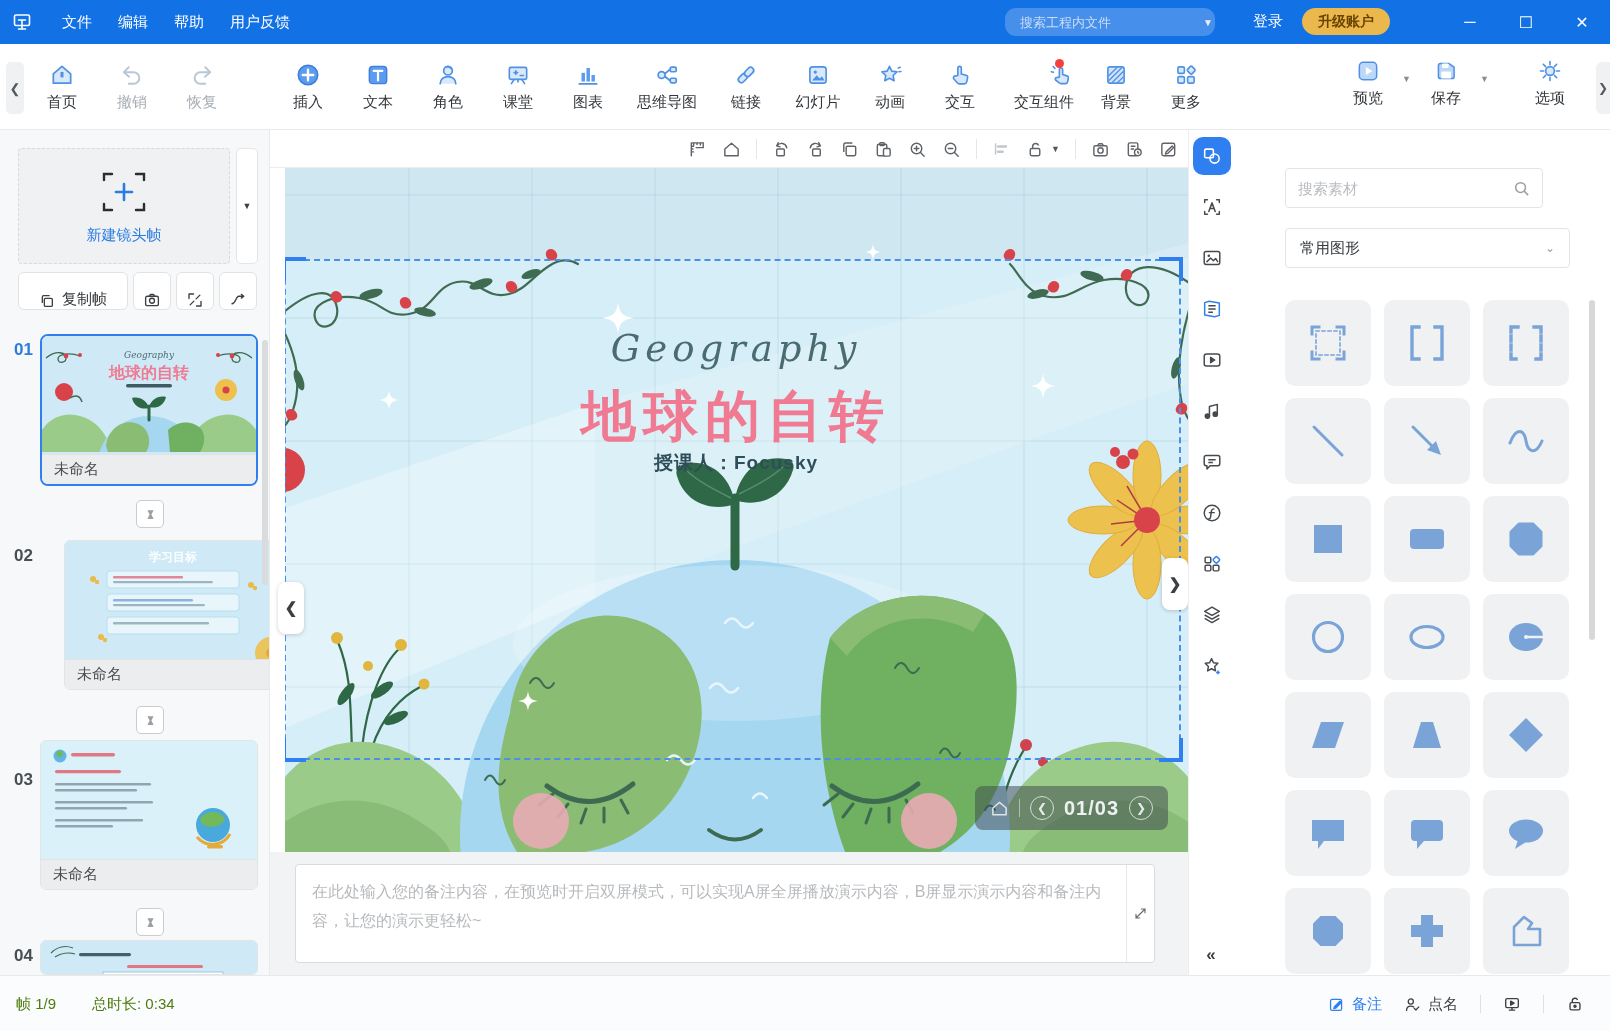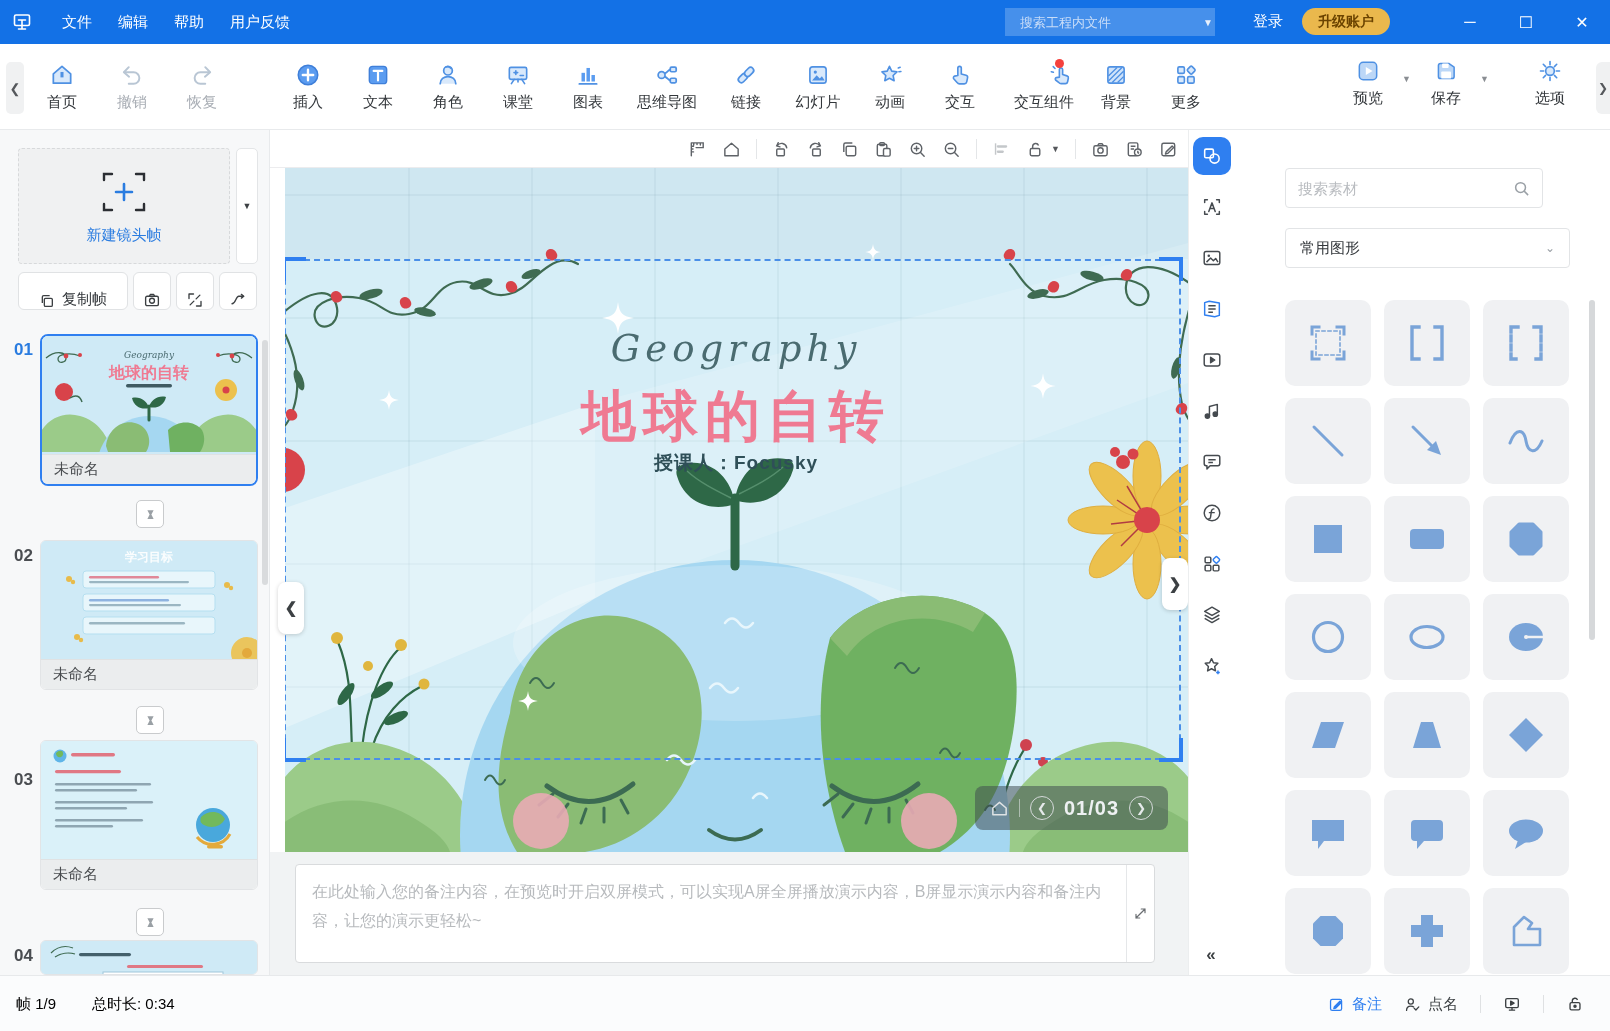--- a/index.html
+++ b/index.html
@@ -5,21 +5,21 @@
   * { margin:0; padding:0; box-sizing:border-box; }
   html,body { width:1610px; height:1031px; overflow:hidden; font-family:"Liberation Sans",sans-serif; background:#fff; }
   svg { display:block; }
 
   
   .titlebar { position:absolute; left:0; top:0; width:1610px; height:44px; background:#1371e6; display:flex; align-items:center; color:#fff; }
   .tb-logo { margin-left:12px; }
   .tb-menus { display:flex; gap:26px; margin-left:30px; font-size:15px; }
   .tb-menu { cursor:default; }
   .tb-title { position:absolute; left:0; right:0; text-align:center; font-size:15px; pointer-events:none; }
-  .tb-search { position:absolute; left:1005px; top:8px; width:210px; height:28px; background:rgba(255,255,255,.22); border-radius:0; display:flex; align-items:center; padding:0 8px; gap:7px; }
+  .tb-search { position:absolute; left:1005px; top:8px; width:210px; height:28px; background:rgba(255,255,255,.22); border-radius:11px; display:flex; align-items:center; padding:0 8px; gap:7px; }
   .tb-search input { flex:1; background:transparent; border:none; outline:none; color:#fff; font-size:13px; font-family:"Liberation Sans",sans-serif; }
   .tb-search input::placeholder { color:#c9ddf8; }
   .tb-caret { color:#e8f0fc; font-size:10px; }
   .tb-login { position:absolute; left:1253px; top:12px; font-size:15px; }
   .tb-upgrade { position:absolute; left:1302px; top:8px; height:27px; padding:0 16px; background:#eab84d; color:#6b4300; font-size:14px; font-weight:bold; border-radius:14px; display:flex; align-items:center; }
   .win-btns { position:absolute; right:0; top:0; height:44px; display:flex; }
   .win-btn { width:56px; height:44px; display:flex; align-items:center; justify-content:center; font-size:16px; color:#fff; }
 
   
   .toolbar { position:absolute; left:0; top:44px; width:1610px; height:86px; background:#fff; border-bottom:1px solid #e8eaec; overflow:hidden; }
@@ -88,21 +88,21 @@
   .rp-search { position:absolute; left:50px; top:38px; width:258px; height:40px; border:1px solid #e2e4e6; border-radius:4px; display:flex; align-items:center; padding:0 12px; }
   .rp-search input { flex:1; border:none; outline:none; font-size:15px; color:#33373b; font-family:"Liberation Sans",sans-serif; }
   .rp-search input::placeholder { color:#b9bcc0; }
   .rp-select { position:absolute; left:50px; top:98px; width:285px; height:40px; border:1px solid #e2e4e6; border-radius:4px; display:flex; align-items:center; justify-content:space-between; padding:0 14px; font-size:15px; color:#33373b; }
   .rp-chev { color:#9aa0a6; font-size:12px; }
   .shape-tile { position:absolute; width:86px; height:86px; background:#f0f1f3; border-radius:10px; display:flex; align-items:center; justify-content:center; }
   .rp-scroll { position:absolute; left:354px; top:170px; width:6px; height:340px; background:#d6d8da; border-radius:3px; }
 
   
   .statusbar { position:absolute; left:0; top:975px; width:1610px; height:56px; background:#fbfcfd; border-top:1px solid #e7e9eb; }
-  .sb-left { position:absolute; left:16px; top:0; height:56px; display:flex; align-items:center; gap:36px; font-size:15px; color:#000000; }
+  .sb-left { position:absolute; left:16px; top:0; height:56px; display:flex; align-items:center; gap:36px; font-size:15px; color:#4d7c0f; }
   .sb-right { position:absolute; right:26px; top:0; height:56px; display:flex; align-items:center; gap:22px; }
   .sb-item { display:flex; align-items:center; gap:7px; font-size:15px; color:#3c4043; }
   .sb-item.blue { color:#2f7ff0; }
   .sb-sep { width:1px; height:18px; background:#dfe1e3; }
 
   .geo-text { font-family:"DejaVu Serif",serif; font-style:italic; }
 </style>
 </head>
 <body>
 
@@ -393,21 +393,21 @@
     </div>
     <div class="thumb-cap">未命名</div>
   </div>
   <div class="hourglass" style="top:370px;">
     <svg width="15" height="15" viewBox="0 0 24 24">
         <path d="M7 5 h10 l-3.6 7 3.6 7 H7 l3.6-7 z" fill="#9aa0a5"></path>
       </svg>
   </div>
 
   <span class="thumb-num" style="left:14px; top:416px;">02</span>
-  <div class="thumb-card" style="top:410px;">
+  <div class="thumb-card" style="top:410px;margin-left:24px;">
     <div class="thumb-img">
       <svg width="216" height="118" viewBox="0 0 216 118">
         <rect width="216" height="118" fill="#cfeaf6"></rect>
         <text x="108" y="20" text-anchor="middle" font-size="12" font-weight="bold" fill="#ffffff" opacity="0.92">学习目标</text>
         <g>
           <rect x="42" y="30" width="132" height="17" rx="3" fill="#e8f6fb" stroke="#b5dff0"></rect>
           <rect x="48" y="35" width="70" height="2.6" rx="1.3" fill="#e08898"></rect>
             <rect x="48" y="40" width="100" height="2.2" rx="1.1" fill="#9bb6c2"></rect>
           <rect x="42" y="53" width="132" height="17" rx="3" fill="#e8f6fb" stroke="#b5dff0"></rect>
           <rect x="48" y="58" width="80" height="2.6" rx="1.3" fill="#8fb3e0"></rect>

